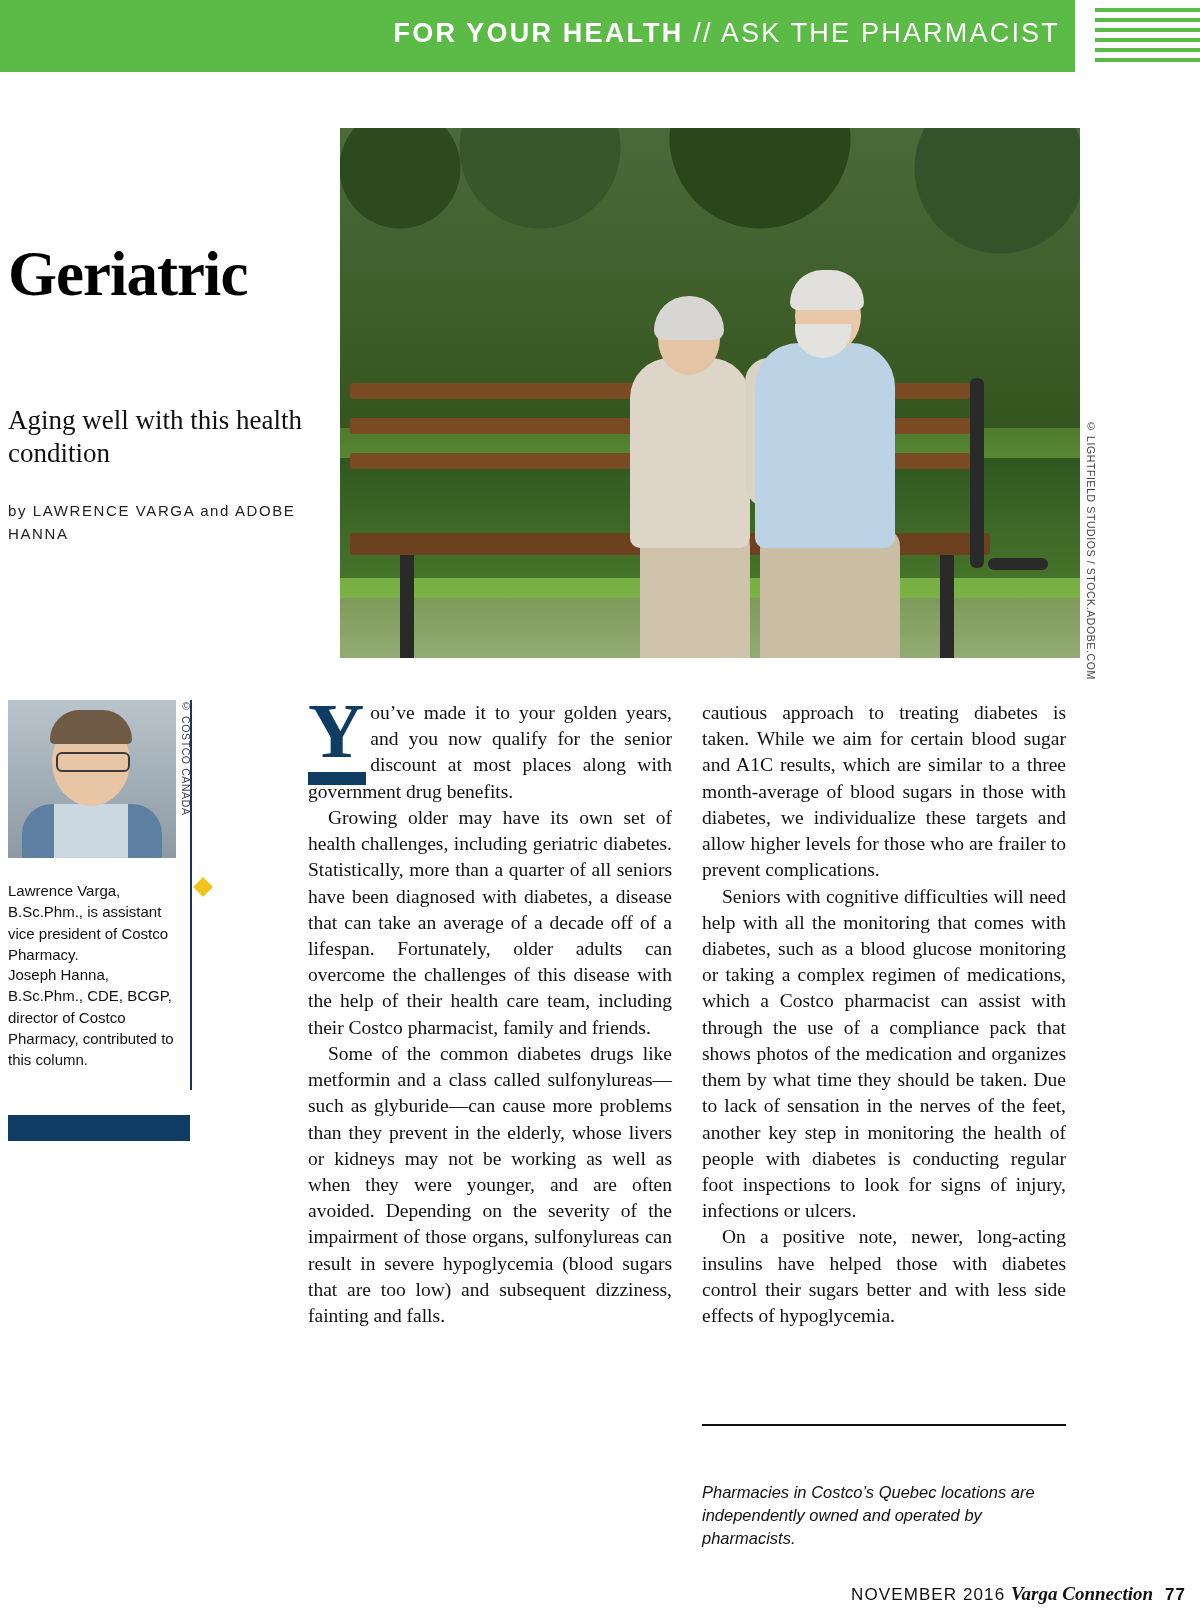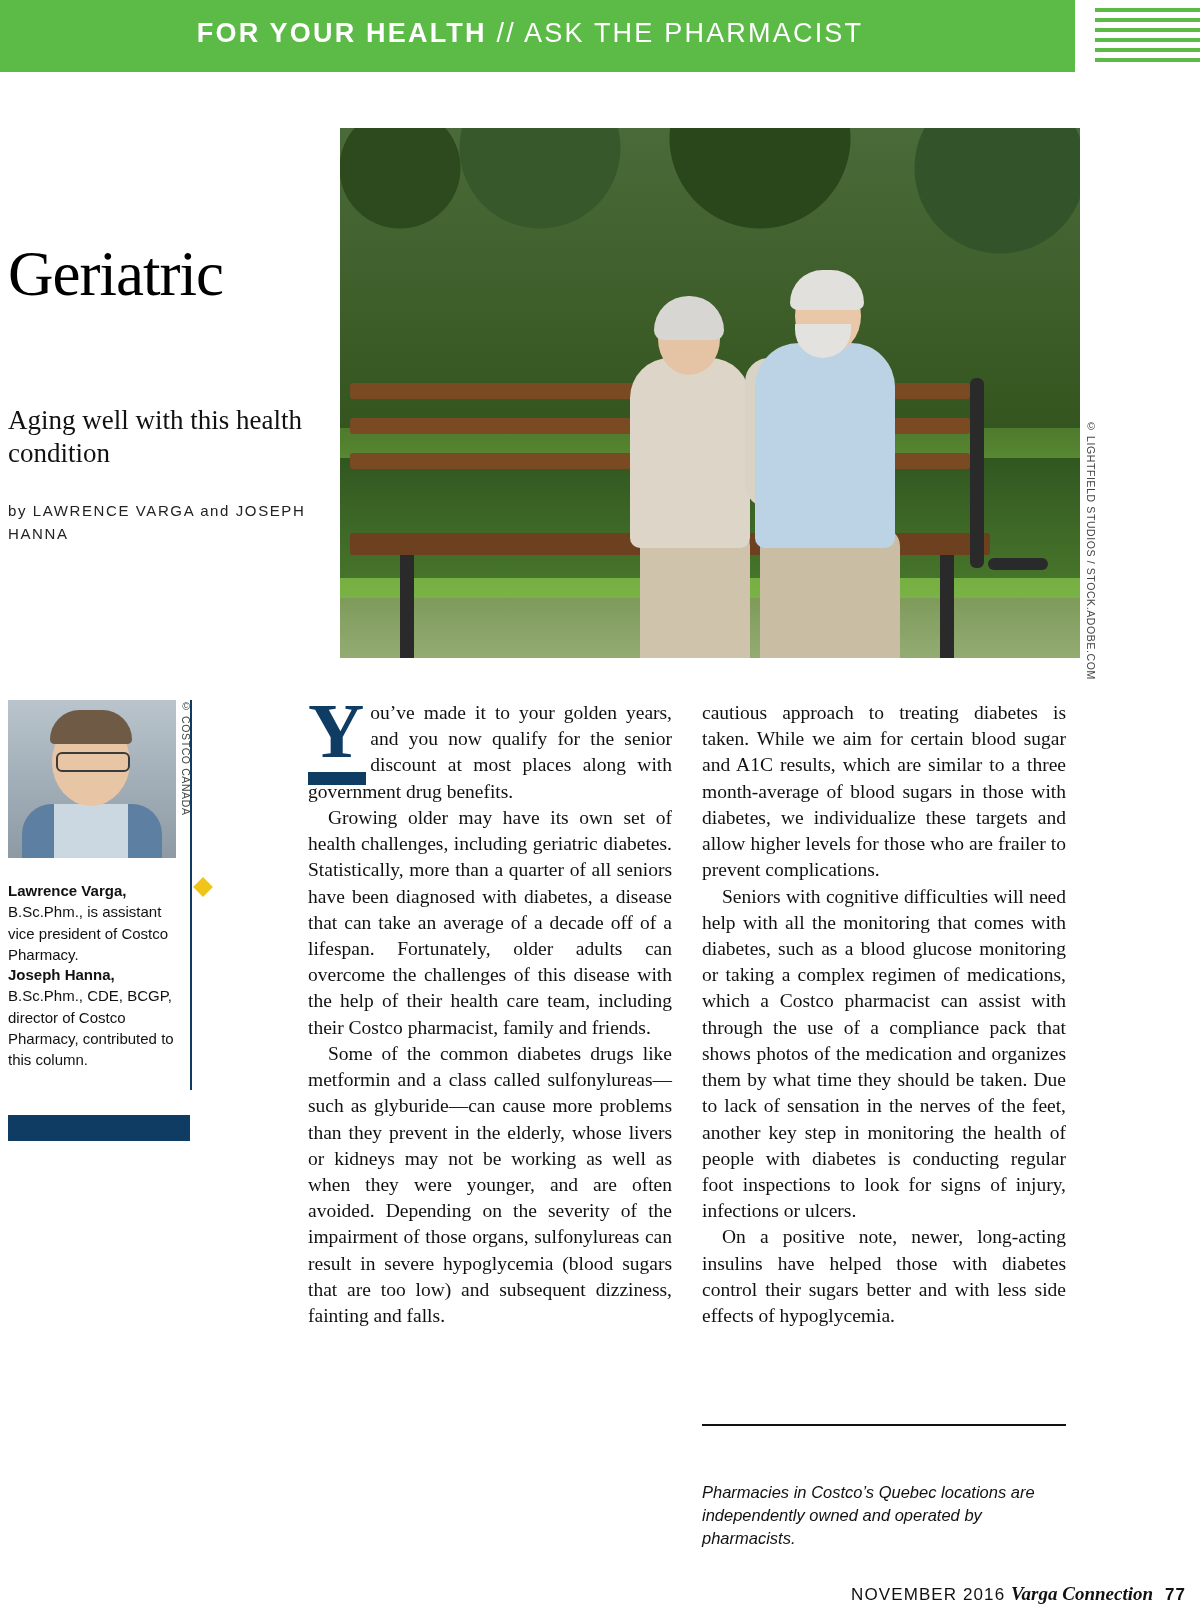--- a/index.html
+++ b/index.html
@@ -6,21 +6,21 @@
   body{
     width:1200px;height:1623px;background:#ffffff;
     font-family:"Liberation Serif",serif;color:#111;
     position:relative;overflow:hidden;
   }
   
   .banner{
     position:absolute;left:0;top:0;width:1200px;height:72px;background:#5cba47;
   }
   .banner-title{
-    position:absolute;left:0;top:18px;width:1060px;text-align:center;
+    position:absolute;left:0;top:18px;width:1060px;text-align:right;
     font-family:"Liberation Sans",sans-serif;font-size:27px;letter-spacing:2.2px;color:#ffffff;
   }
   .banner-title b{font-weight:bold;}
   .banner-title span.light{font-weight:normal;}
   .banner-lines{
     position:absolute;right:0;top:0;width:125px;height:72px;background:#ffffff;
   }
   .banner-lines i{
     display:block;position:absolute;left:20px;width:105px;height:4px;background:#5cba47;
   }
@@ -63,21 +63,21 @@
   .p2-beard{left:455px;top:196px;width:56px;height:34px;background:#e4e2de;border-radius:0 0 28px 28px;}
   .p2-leg{left:420px;top:400px;width:140px;height:200px;background:#c9bda3;border-radius:18px;}
   .photo-credit{
     position:absolute;left:1085px;top:420px;
     font-family:"Liberation Sans",sans-serif;font-size:10.5px;letter-spacing:.6px;color:#444;
     writing-mode:vertical-rl;
   }
   
   .headline{
     position:absolute;left:8px;top:245px;width:320px;
-    font-family:"Liberation Serif",serif;font-weight:normal;font-size:63px;line-height:0.93;
+    font-family:"Liberation Serif",serif;font-weight:bold;font-size:63px;line-height:0.93;
     letter-spacing:-1px;color:#000;
   }
   .subhead{
     position:absolute;left:8px;top:404px;width:300px;
     font-family:"Liberation Serif",serif;font-size:27px;line-height:1.22;color:#111;
   }
   .byline{
     position:absolute;left:8px;top:500px;width:320px;
     font-family:"Liberation Sans",sans-serif;font-size:15px;line-height:1.5;
     letter-spacing:1.6px;color:#222;
@@ -94,21 +94,21 @@
   .ap-shirt2{position:absolute;left:46px;top:104px;width:74px;height:60px;background:#cbd8e2;}
   .author-credit{
     position:absolute;left:180px;top:700px;
     font-family:"Liberation Sans",sans-serif;font-size:10.5px;letter-spacing:.6px;color:#444;
     writing-mode:vertical-rl;
   }
   .bio{
     position:absolute;left:8px;width:176px;
     font-family:"Liberation Sans",sans-serif;font-size:15px;line-height:1.42;color:#111;
   }
-  .bio b{font-weight:bold;text-align:right;}
+  .bio b{font-weight:normal;text-align:right;}
   .bio1{top:880px;}
   .bio2{top:964px;}
   .rule-vert{position:absolute;left:190px;top:700px;width:2px;height:390px;background:#123a5e;}
   .diamond{
     position:absolute;left:196px;top:880px;width:14px;height:14px;background:#f0c419;transform:rotate(45deg);
   }
   .blue-bar{position:absolute;left:8px;top:1115px;width:182px;height:26px;background:#0f3c63;}
   
   .col{
     position:absolute;top:700px;width:364px;
@@ -180,21 +180,21 @@
   <div class="person p2-beard"></div>
   <div class="person p2-hair"></div>
 
 </div>
 <div class="photo-credit">© LIGHTFIELD STUDIOS / STOCK.ADOBE.COM</div>
 
 <div class="headline">
   <span>Geriatric</span><br>
 </div>
 <div class="subhead">Aging well with this health condition</div>
-<div class="byline">by LAWRENCE VARGA and JOSEPH HANNA</div>
+<div class="byline">by LAWRENCE VARGA and ADOBE HANNA</div>
 
 <div class="author-photo">
   <div class="ap-bg"></div>
   <div class="ap-shirt"></div>
   <div class="ap-shirt2"></div>
   <div class="ap-head"></div>
   <div class="ap-hair"></div>
   <div class="ap-glass"></div>
 </div>
 <div class="author-credit">© COSTCO CANADA</div>

